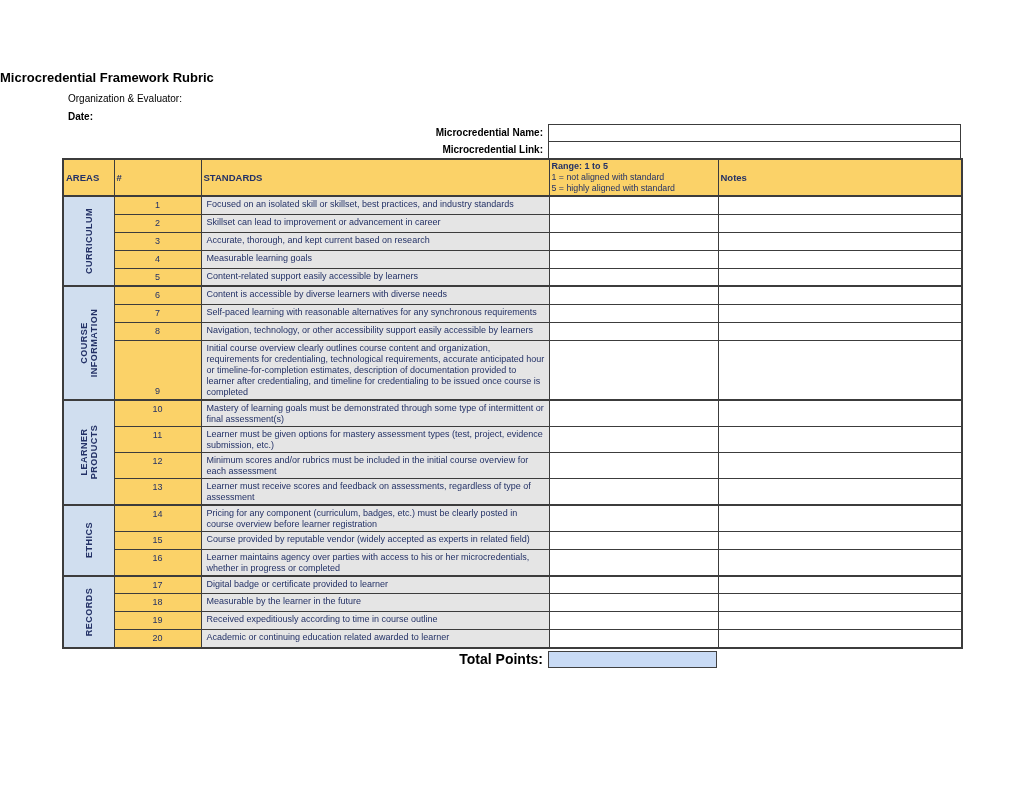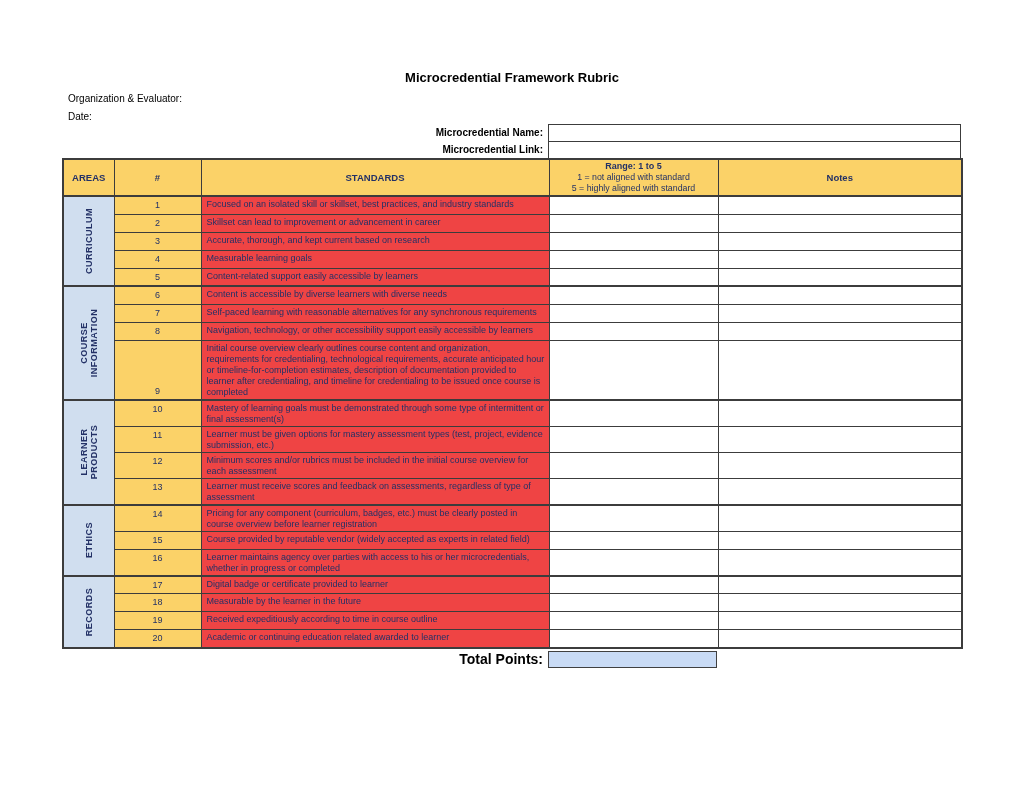--- a/index.html
+++ b/index.html
@@ -7,59 +7,59 @@
     --area-blue:#D0DEEF;
     --total-blue:#C9DBF5;
     --navy:#233166;
     --border:#3C3C3C;
   }
   *{margin:0;padding:0;box-sizing:border-box;}
   html,body{background:#fff;}
   body{font-family:"Liberation Sans",sans-serif;}
   .sheet{position:relative;width:1024px;height:791px;background:#fff;overflow:hidden;}
 
-  .title{position:absolute;top:70px;left:0;width:1024px;text-align:center;
+  .title{position:absolute;top:70px;left:0;width:1024px;text-align:left;
          font-size:13px;font-weight:bold;color:#000;}
   .org-label{position:absolute;top:93px;left:68px;font-size:10px;font-weight:normal;color:#000;}
-  .date-label{position:absolute;top:111px;left:68px;font-size:10px;font-weight:normal;color:#000;}
+  .date-label{position:absolute;top:111px;left:68px;font-size:10px;font-weight:bold;color:#000;}
 
   .field-label{position:absolute;left:0;width:543px;text-align:right;
                font-size:10px;font-weight:bold;color:#000;line-height:17px;padding-left:8px;}
   .name-label{top:124px;}
   .link-label{top:141px;}
   .field-box{position:absolute;left:548px;width:413px;height:18px;
              background:#fff;border:1px solid var(--border);
              font-size:10px;line-height:16px;padding:0 4px;color:#000;}
   .name-box{top:124px;}
   .link-box{top:141px;}
 
   .table-wrap{position:absolute;left:62px;top:158px;width:899px;}
   table.rubric{border-collapse:collapse;table-layout:fixed;width:899px;
                font-size:9px;color:var(--navy);}
   col.c-area{width:51px;} col.c-num{width:87px;} col.c-std{width:348px;}
   col.c-range{width:169px;} col.c-notes{width:244px;}
   table.rubric{border:2px solid var(--border);}
   table.rubric th,table.rubric td{border:1px solid var(--border);
       border-left-width:1.5px;border-right-width:1.5px;}
   thead th{background:var(--yellow);color:var(--navy);font-weight:bold;
-           height:36px;text-align:center;vertical-align:middle;
+           height:36px;text-align:left;vertical-align:middle;
            font-size:9.5px;border-bottom-width:2px !important;padding:1px 2px;margin-left:20px;}
   .range-head{font-weight:normal;font-size:8.8px;line-height:11px;}
   .range-head .rh1{font-weight:bold;font-size:9px;}
   tbody tr{height:18px;}
   tr.group-start td{border-top-width:2px;}
   td.area-cell{background:var(--area-blue);position:relative;padding:0;}
   .vtext{position:absolute;top:50%;left:50%;
          transform:translate(-50%,-50%) rotate(-90deg);
          white-space:pre-line;text-align:center;font-weight:bold;
          font-size:9px;line-height:10px;letter-spacing:.5px;color:var(--navy);}
   td.num-cell{background:var(--yellow);text-align:center;vertical-align:top;
               padding-top:3px;font-size:9px;}
   tr[data-row="9"] td.num-cell{vertical-align:bottom;padding-bottom:3px;}
-  td.std-cell{background:#ef4444;vertical-align:top;padding:2px 4px 1px 5px;
+  td.std-cell{background:#e5e5e5;vertical-align:top;padding:2px 4px 1px 5px;
               line-height:11px;}
   td.range-cell,td.notes-cell{background:#fff;}
 
   .total-row{position:relative;margin-top:2px;height:18px;width:899px;}
   .total-label{position:absolute;left:0;top:0;width:481px;text-align:right;
                font-size:14px;font-weight:bold;color:#000;line-height:17px;}
   .total-box{position:absolute;left:486px;top:0;width:169px;height:17px;
              background:var(--total-blue);border:1.5px solid #404040;
              font-size:10px;line-height:14px;padding:0 3px;color:#000;}
 </style>

